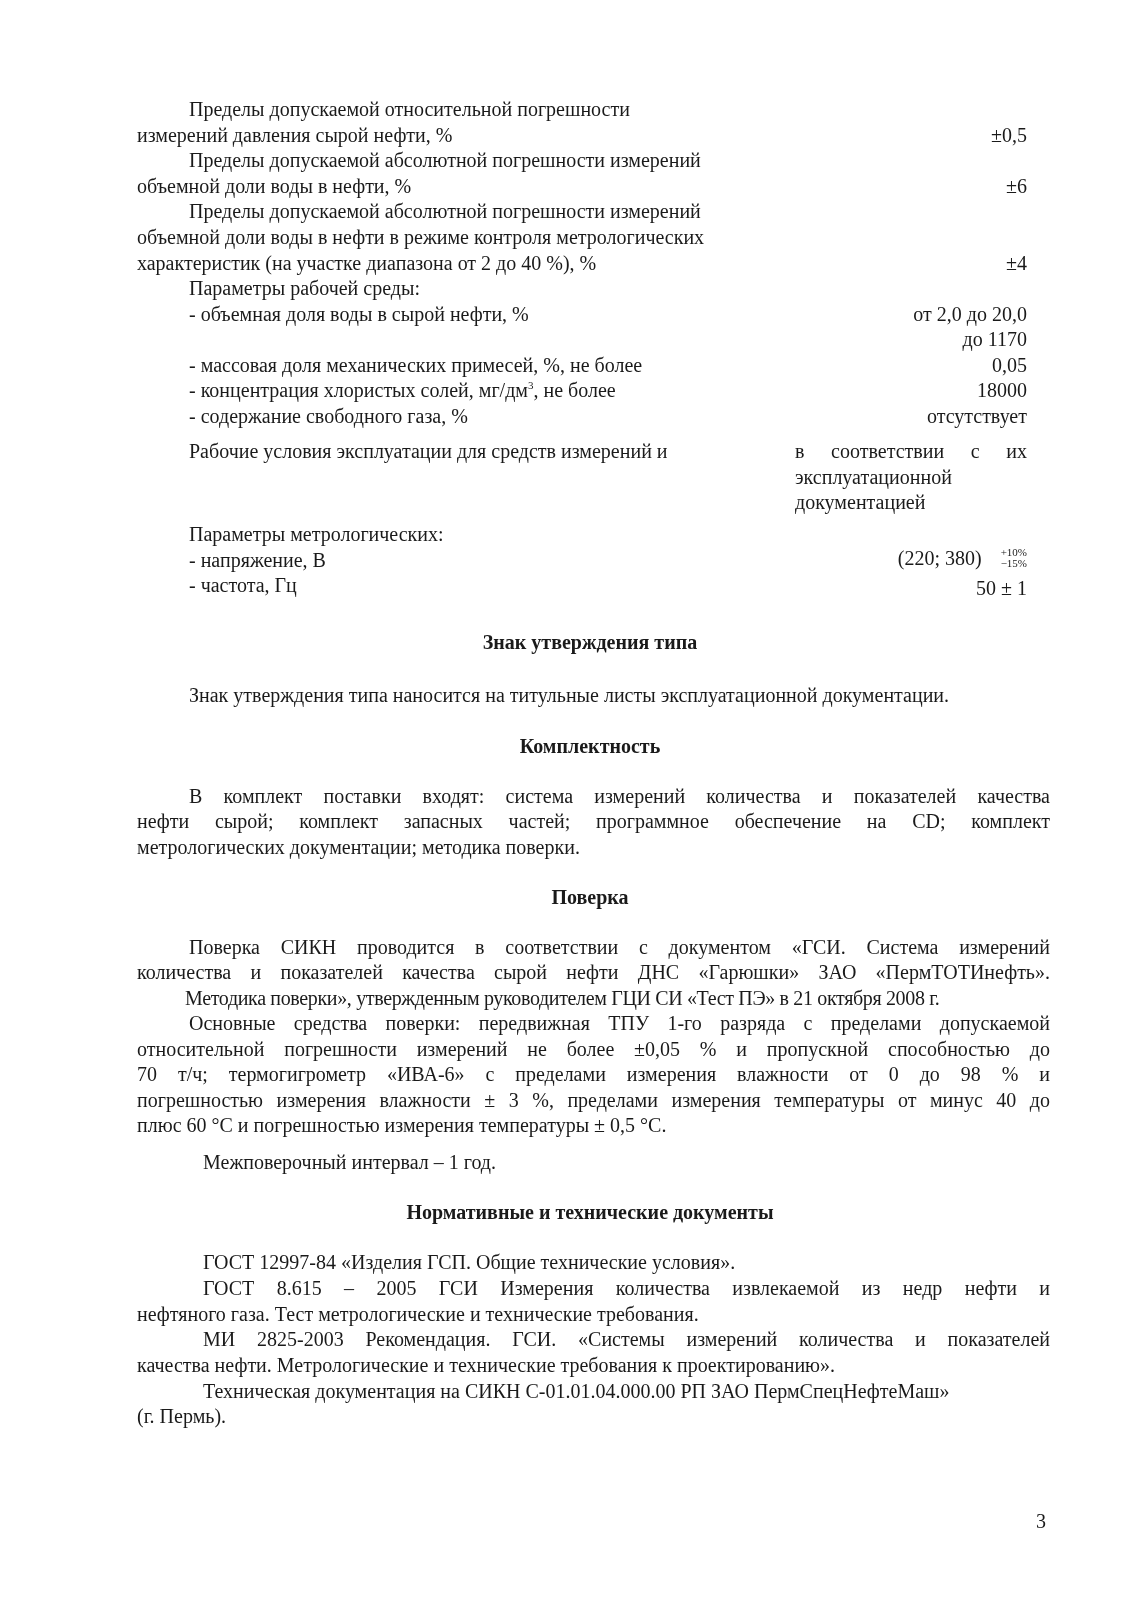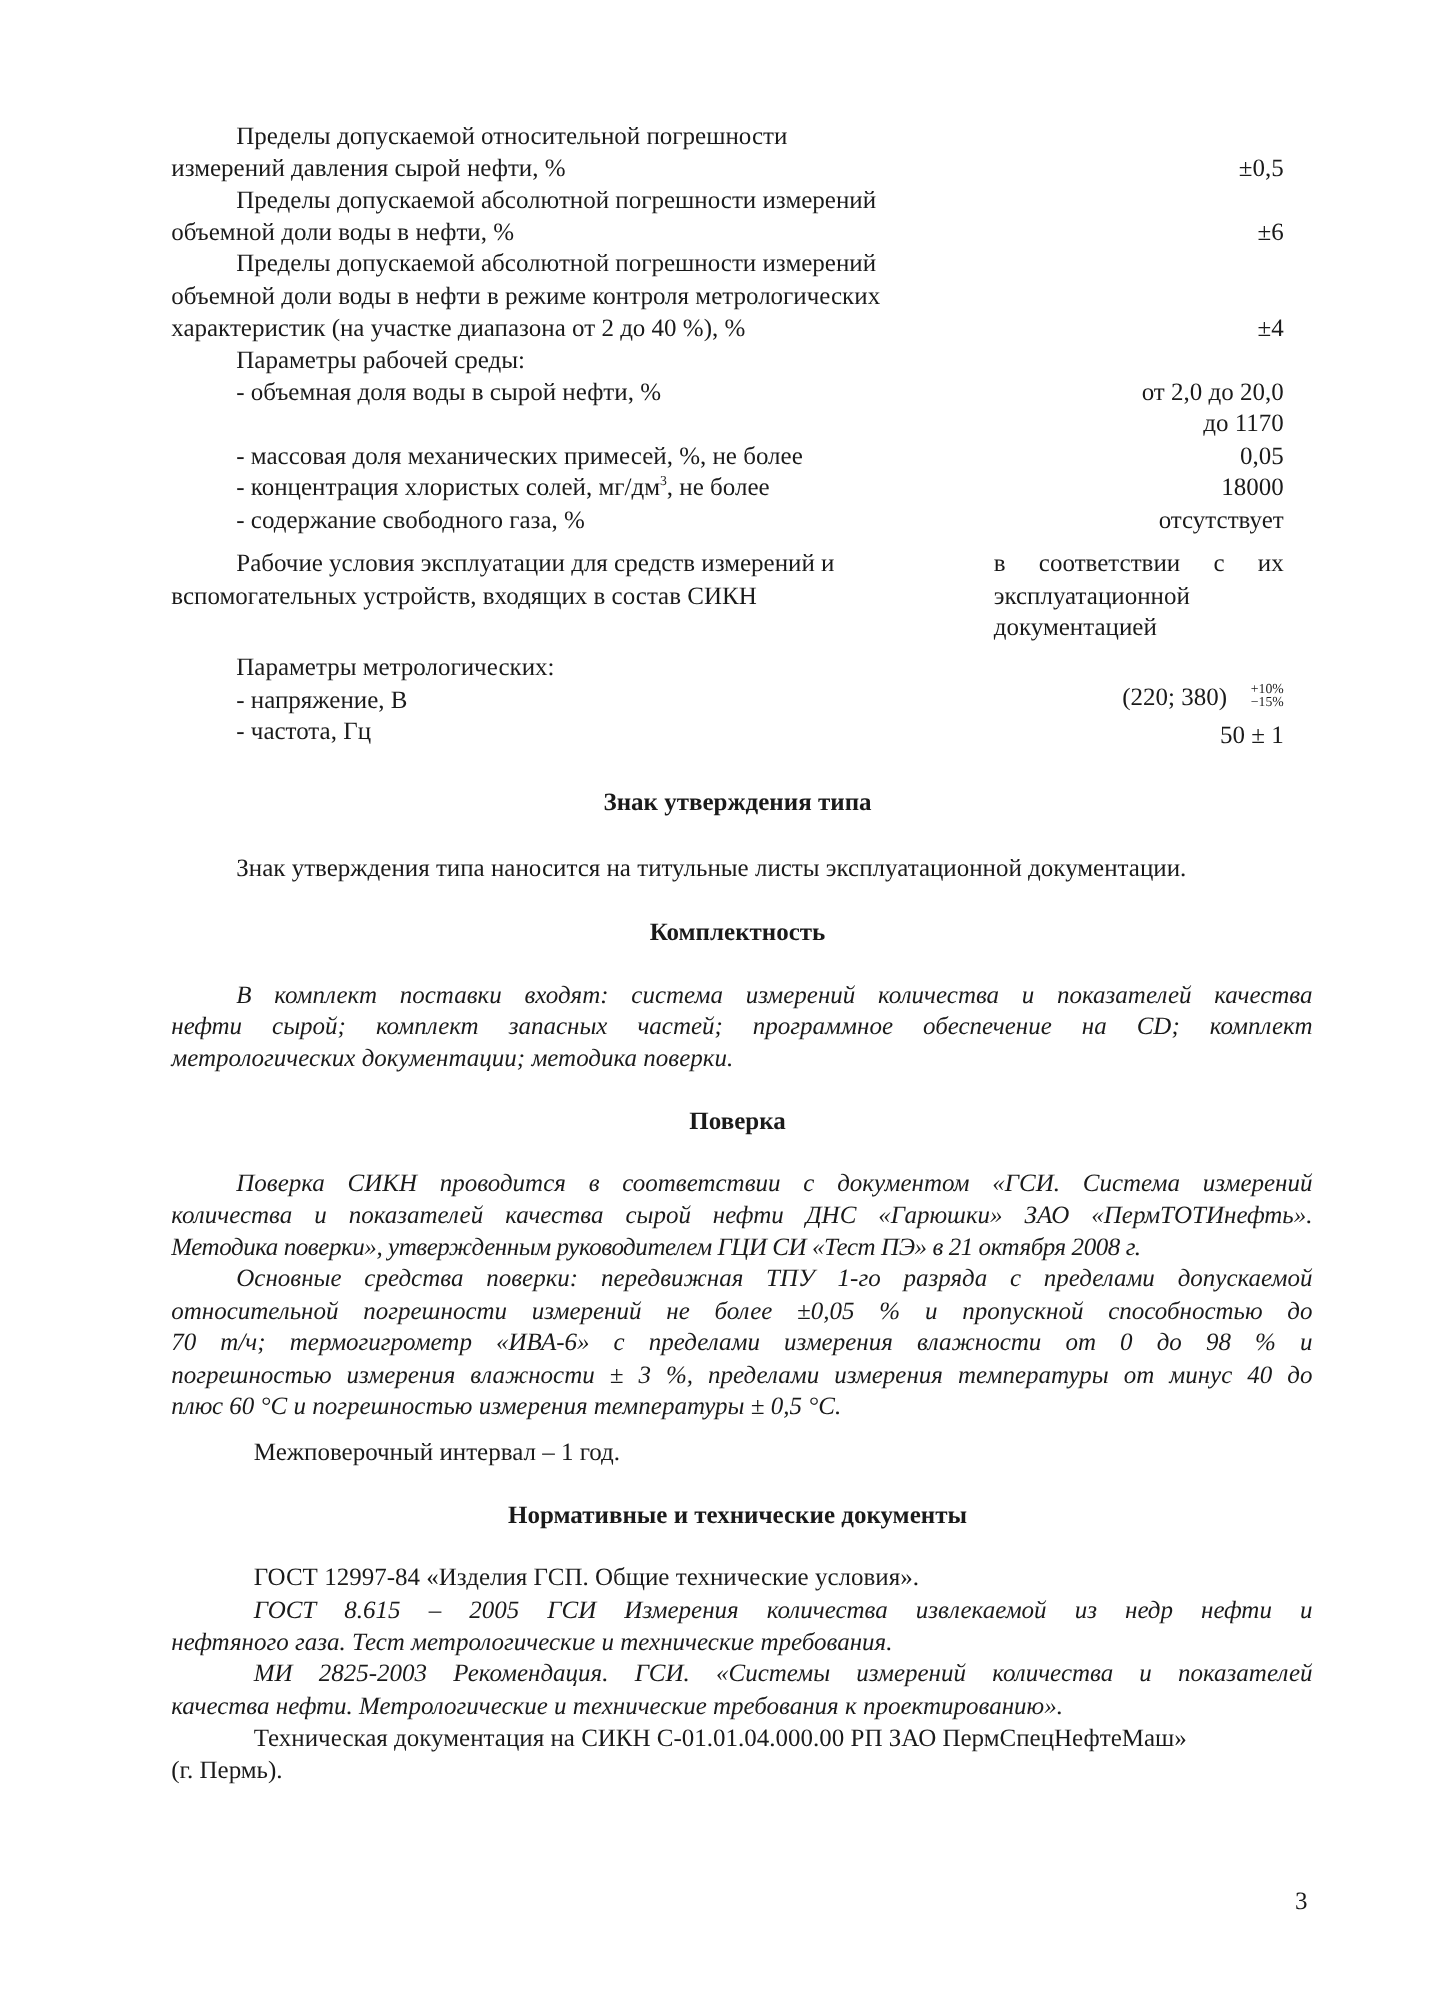--- a/index.html
+++ b/index.html
@@ -33,21 +33,20 @@
       font-weight: bold;
       font-size: 20px;
     }
     .justify {
       position: absolute;
       left: 137px;
       width: 913px;
       text-align: justify;
       text-align-last: justify;
       white-space: nowrap;
-      font-style: italic;
     }
     .justify.last { text-align-last: left; }
     .row-label { position: absolute; left: 137px; white-space: nowrap; }
     .row-value { position: absolute; right: 118px; white-space: nowrap; text-align: right; }
     .supsub {
       display: inline-block;
       vertical-align: middle;
       font-size: 11px;
       line-height: 11px;
       text-align: left;
@@ -92,21 +91,20 @@
   <div class="row-label ind" style="top:353px">- массовая доля механических примесей, %, не более</div>
   <div class="row-value" style="top:353px">0,05</div>
 
   <div class="row-label ind" style="top:378px"><span>- концентрация хлористых солей, мг/дм</span><sup class="small">3</sup><span>, не более</span></div>
   <div class="row-value" style="top:378px">18000</div>
 
   <div class="row-label ind" style="top:404px">- содержание свободного газа, %</div>
   <div class="row-value" style="top:404px">отсутствует</div>
 
   <div class="row-label ind" style="top:439px">Рабочие условия эксплуатации для средств измерений и</div>
-  <div class="row-label" style="top:465px">вспомогательных устройств, входящих в состав СИКН</div>
   <div class="abs" style="top:439px; left:795px; width:232px; text-align:justify; text-align-last:justify;">в соответствии с их</div>
   <div class="abs" style="top:465px; left:795px;">эксплуатационной</div>
   <div class="abs" style="top:490px; left:795px;">документацией</div>
 
   <div class="row-label ind" style="top:522px">Параметры метрологических:</div>
   <div class="row-label ind" style="top:548px">- напряжение, В</div>
   <div class="row-value" style="top:546px"><span>(220; 380)</span><span class="supsub"><span>+10%</span><span>−15%</span></span></div>
   <div class="row-label ind" style="top:573px">- частота, Гц</div>
   <div class="row-value" style="top:576px">50 ± 1</div>
 
@@ -114,21 +112,21 @@
   <div class="abs" style="top:683px; left:189px;">Знак утверждения типа наносится на титульные листы эксплуатационной документации.</div>
 
   <div class="heading" style="top:734px">Комплектность</div>
   <div class="justify ind" style="top:784px; width:861px;">В комплект поставки входят: система измерений количества и показателей качества</div>
   <div class="justify" style="top:809px">нефти сырой; комплект запасных частей; программное обеспечение на CD; комплект</div>
   <div class="justify last" style="top:835px">метрологических документации; методика поверки.</div>
 
   <div class="heading" style="top:885px">Поверка</div>
   <div class="justify" style="top:960px">количества и показателей качества сырой нефти ДНС «Гарюшки» ЗАО «ПермТОТИнефть».</div>
   <div class="justify ind" style="top:935px; width:861px;">Поверка СИКН проводится в соответствии с документом «ГСИ. Система измерений</div>
-  <div class="justify last" style="top:986px; letter-spacing:-0.35px;">Методика поверки», утвержденным руководителем ГЦИ СИ «Тест ПЭ» в 21 октября 2008 г.</div>
+  <div class="justify last" style="top:986px; letter-spacing:-0.35px;margin-left:48px;">Методика поверки», утвержденным руководителем ГЦИ СИ «Тест ПЭ» в 21 октября 2008 г.</div>
 
   <div class="justify ind" style="top:1011px; width:861px;">Основные средства поверки: передвижная ТПУ 1-го разряда с пределами допускаемой</div>
   <div class="justify" style="top:1037px">относительной погрешности измерений не более ±0,05 % и пропускной способностью до</div>
   <div class="justify" style="top:1062px">70 т/ч; термогигрометр «ИВА-6» с пределами измерения влажности от 0 до 98 % и</div>
   <div class="justify" style="top:1088px">погрешностью измерения влажности ± 3 %, пределами измерения температуры от минус 40 до</div>
   <div class="justify last" style="top:1113px">плюс 60 °С и погрешностью измерения температуры ± 0,5 °С.</div>
   <div class="abs" style="top:1150px; left:203px;">Межповерочный интервал – 1 год.</div>
 
   <div class="heading" style="top:1200px">Нормативные и технические документы</div>
   <div class="abs" style="top:1250px; left:203px;">ГОСТ 12997-84 «Изделия ГСП. Общие технические условия».</div>

